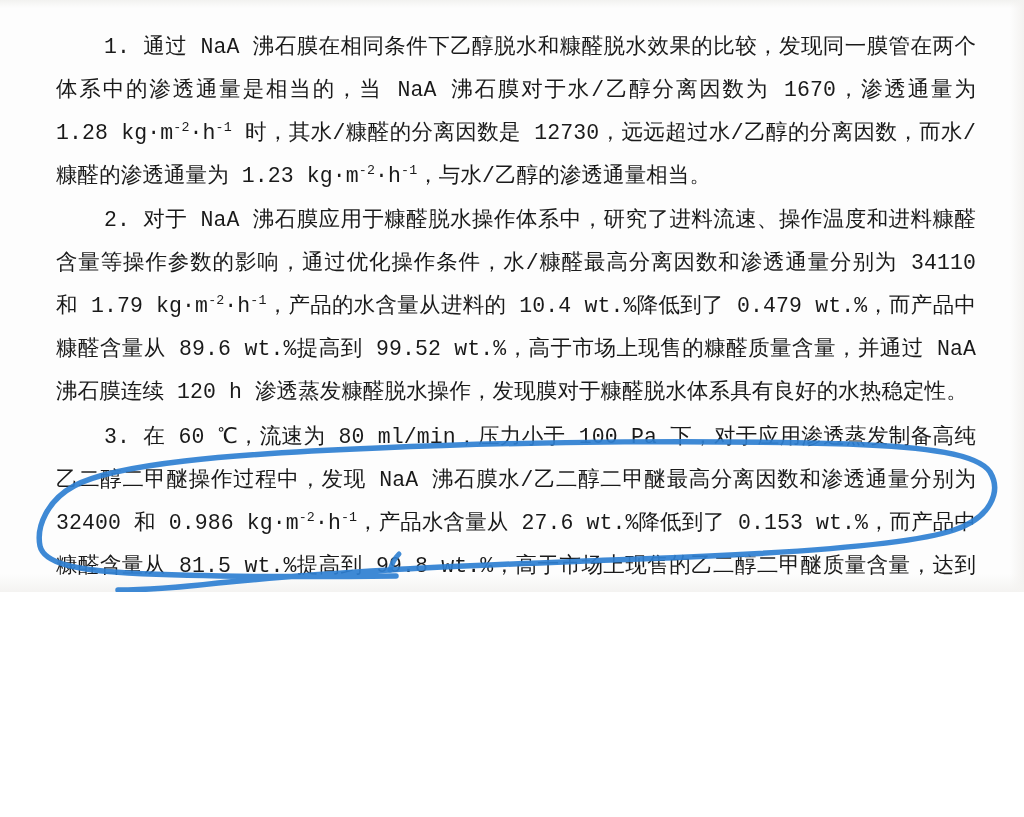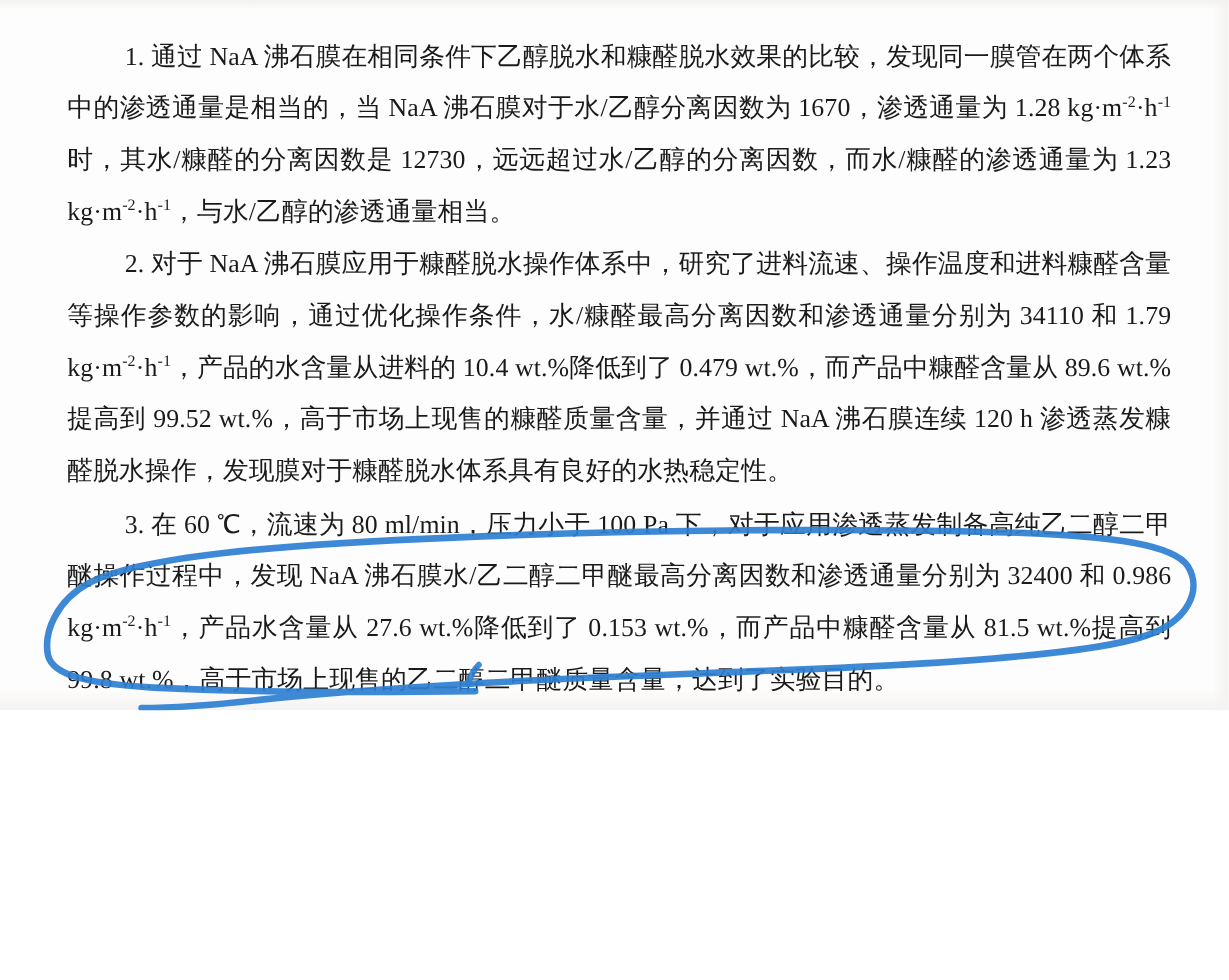--- a/index.html
+++ b/index.html
@@ -6,21 +6,21 @@
     margin: 0;
     padding: 0;
     background: #ffffff;
   }
   #page {
     position: relative;
     width: 1024px;
     height: 592px;
     background: #fdfdfd;
     overflow: hidden;
-    font-family: Liberation Serif, serif;
+    font-family: Liberation Mono, monospace;
     color: #1a1a1a;
   }
   .doc-body {
     position: absolute;
     left: 56px;
     top: 26px;
     width: 920px;
   }
   .para {
     margin: 0 0 0.06em 0;

